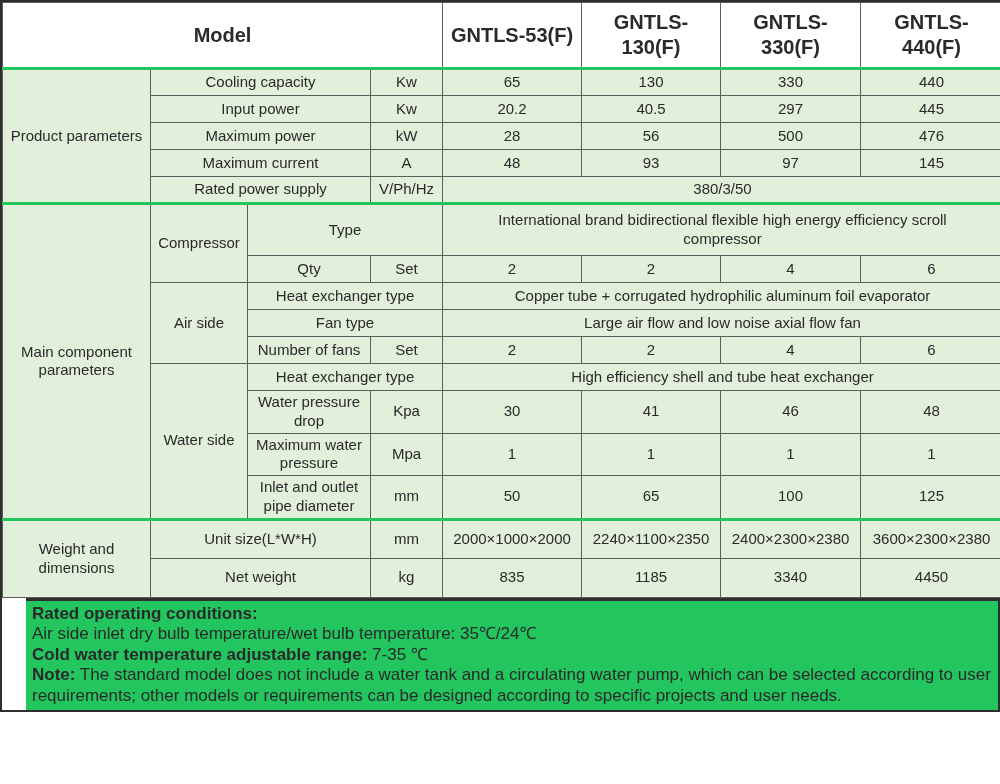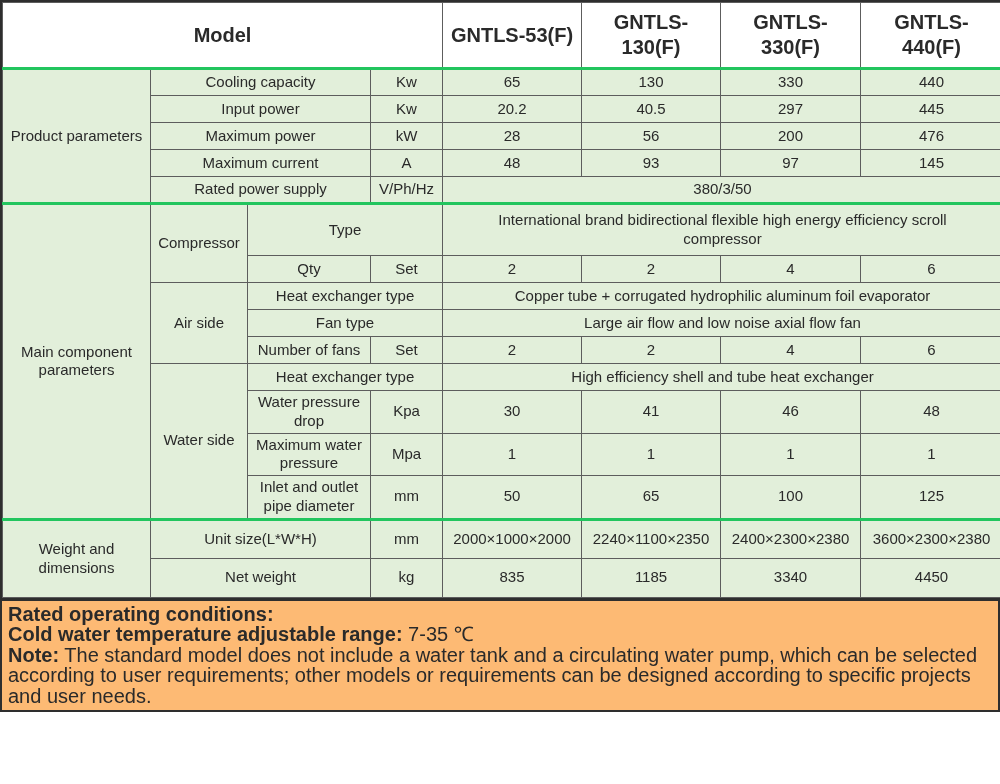--- a/index.html
+++ b/index.html
@@ -9,22 +9,22 @@
   td{border:1.5px solid #5d5d5d;text-align:center;vertical-align:middle;
      font-size:15px;padding:2px 4px;background:#e2efda;line-height:1.25;
      overflow:hidden;}
   tr.hdr td{background:#ffffff;font-weight:bold;font-size:20px;}
   tr.sec td{border-top:3px solid #22c55e;}
   .h68{height:66px;}
   .h29{height:27px;}
   .h54{height:52px;}
   .h41{height:39px;}
   td.wide{padding:0 34px;}
-  .notes{border-top:3px solid #2e2e2e;background:#fdba74;
-         padding:3px 6px 4px 6px;font-size:20px;line-height:20.6px;}
+  .notes{border-top:3px solid #2e2e2e;background:#22c55e;
+         padding:3px 6px 4px 6px;font-size:17px;line-height:20.6px;margin-left:24px;}
   .notes b{font-weight:bold;}
 </style>
 </head>
 <body>
 
 <div class="sheet">
 <table>
   <colgroup>
     <col style="width:148px">
         <col style="width:97px">
@@ -60,21 +60,21 @@
     <td>20.2</td>
     <td>40.5</td>
     <td>297</td>
     <td>445</td>
   </tr>
   <tr class="h29">
     <td colspan="2">Maximum power</td>
     <td>kW</td>
     <td>28</td>
     <td>56</td>
-    <td>200</td>
+    <td>500</td>
     <td>476</td>
   </tr>
   <tr class="h29">
     <td colspan="2">Maximum current</td>
     <td>A</td>
     <td>48</td>
     <td>93</td>
     <td>97</td>
     <td>145</td>
   </tr>
@@ -160,16 +160,17 @@
     <td>835</td>
     <td>1185</td>
     <td>3340</td>
     <td>4450</td>
   </tr>
 </tbody>
     </table>
 
 <div class="notes">
   <div><b>Rated operating conditions:</b><span></span></div>
+  <div><b></b><span>Air side inlet dry bulb temperature/wet bulb temperature: 35℃/24℃</span></div>
   <div><b>Cold water temperature adjustable range:</b><span> 7-35 ℃</span></div>
   <div><b>Note:</b><span> The standard model does not include a water tank and a circulating water pump, which can be selected according to user requirements; other models or requirements can be designed according to specific projects and user needs.</span></div>
 </div>
 </div>
 
 </body></html>

